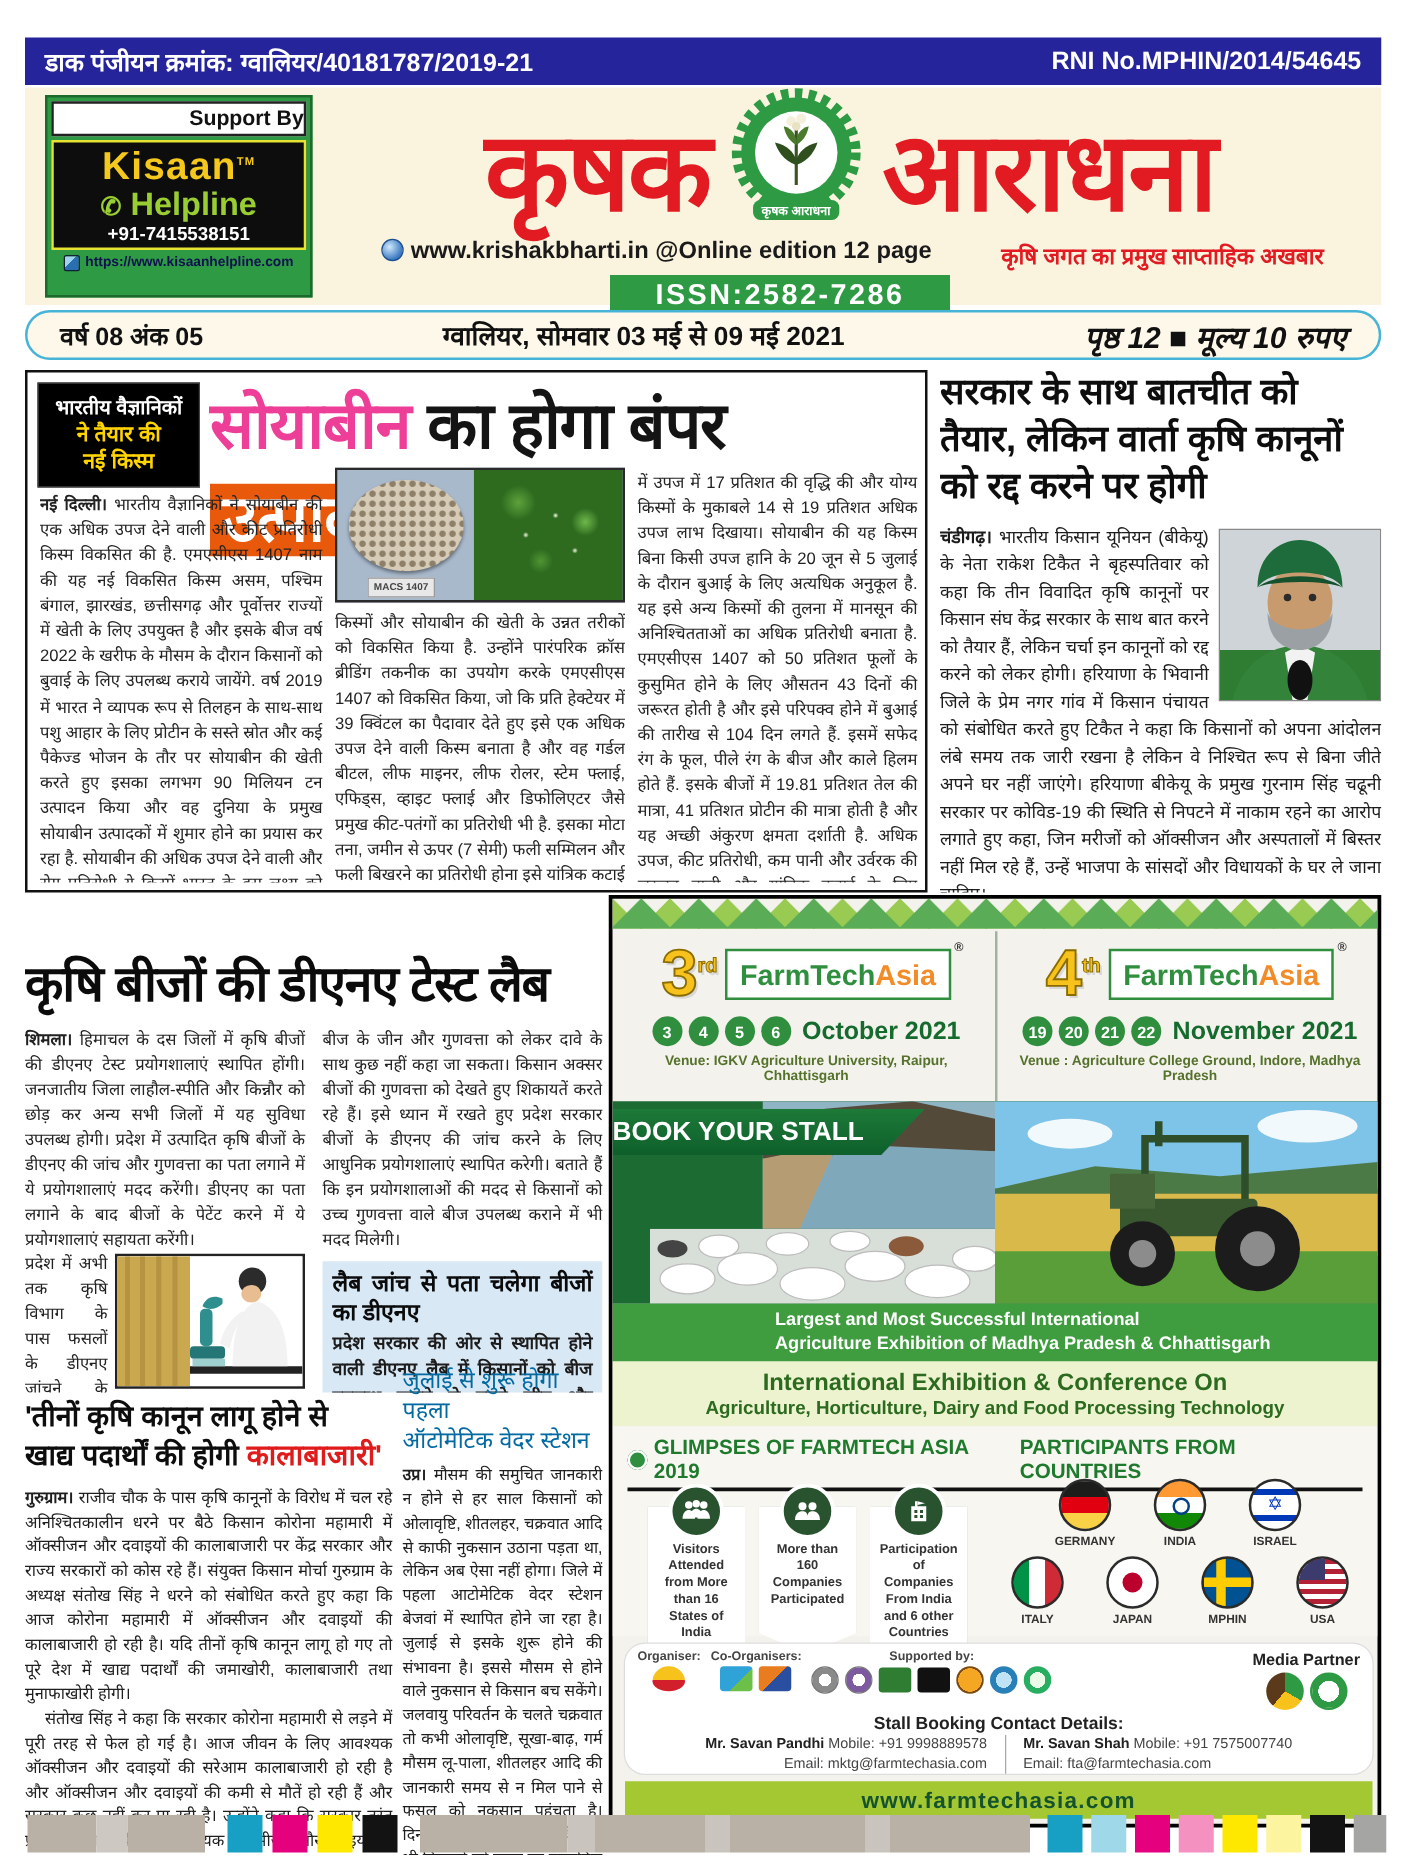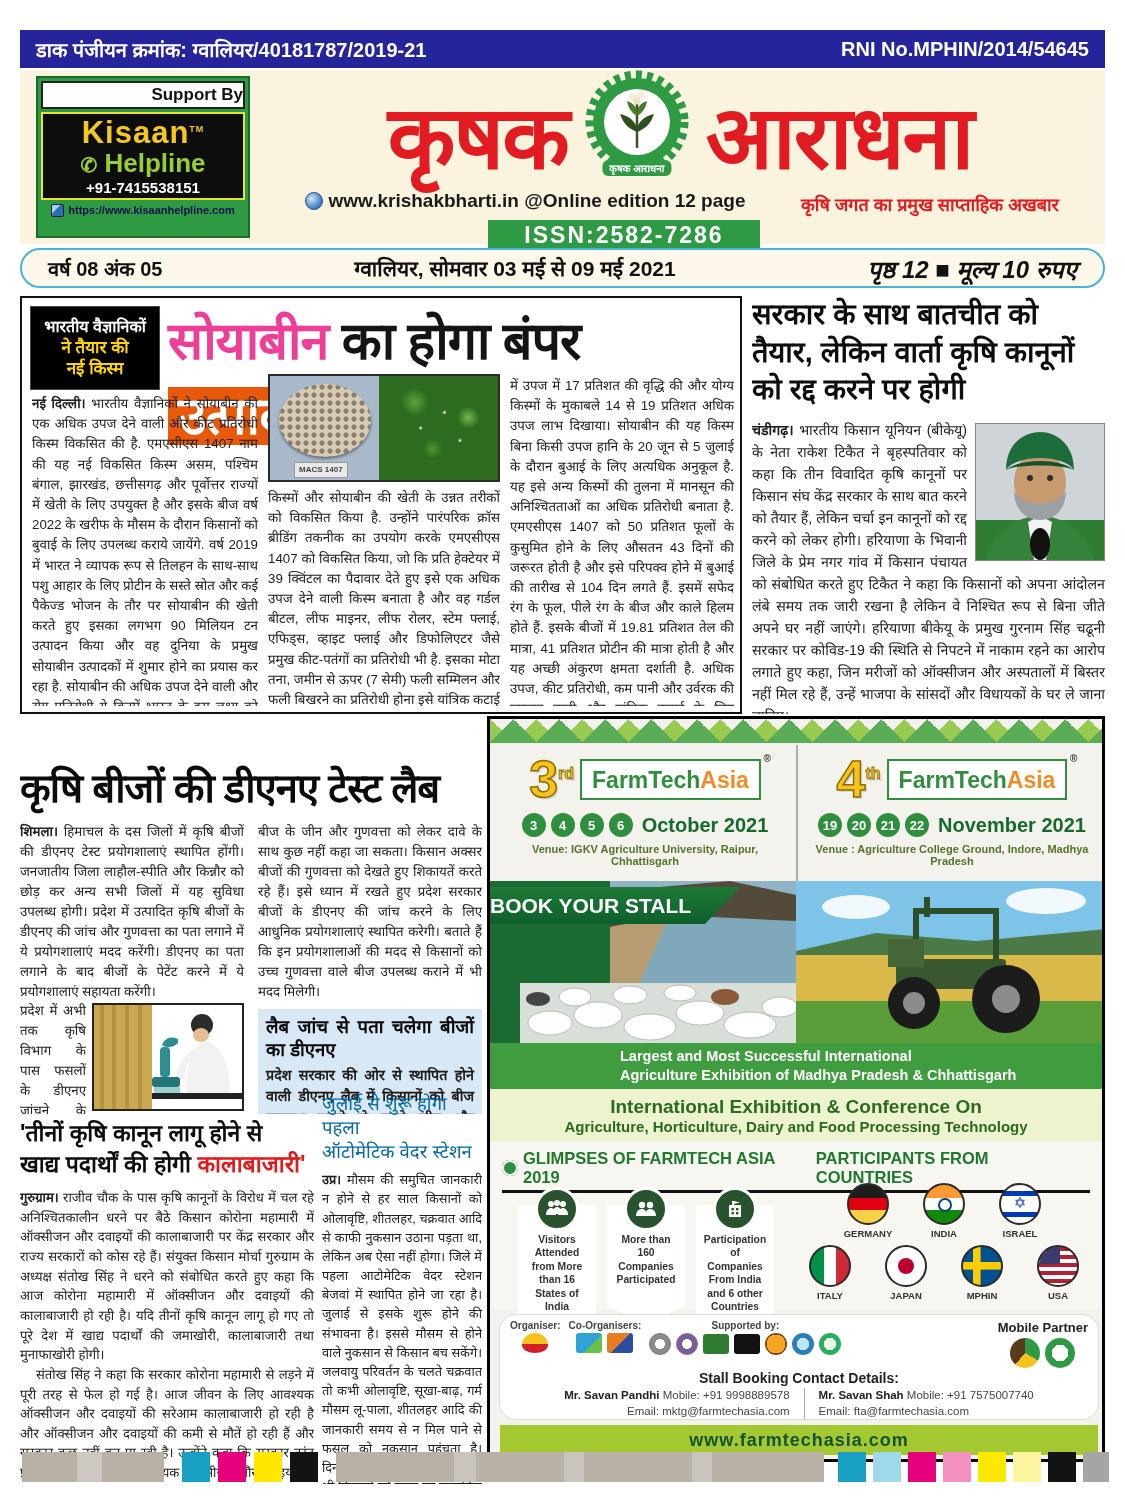--- a/index.html
+++ b/index.html
@@ -594,21 +594,21 @@
             <span class="lg round" style="background:radial-gradient(circle,#fff 35%,#8a8a8a 36%);border:1px solid #777;"></span>
             <span class="lg round" style="background:radial-gradient(circle,#fff 35%,#7d5aa0 36%);border:1px solid #777;"></span>
             <span class="lg" style="background:#2e7d32;"></span>
             <span class="lg" style="background:#111;"></span>
             <span class="lg round" style="background:radial-gradient(circle,#f5a623 60%,#7a4a12 61%);"></span>
             <span class="lg round" style="background:radial-gradient(circle,#bfe3f5 40%,#2980b9 41%);"></span>
             <span class="lg round" style="background:radial-gradient(circle,#eafbe7 40%,#27ae60 41%);"></span>
           </div>
         </div>
         <div class="lgroup" style="margin-left:auto;">
-          <div class="media-label">Mobile Partner</div>
+          <div class="media-label">Media Partner</div>
           <div class="lgs">
             <span class="lg round" style="width:30px;height:30px;background:conic-gradient(#2e9b44 0 120deg,#f6c21b 120deg 220deg,#5a3a1a 220deg);"></span>
             <span class="lg round" style="width:30px;height:30px;background:radial-gradient(circle,#fff 45%,#2e9b44 46%);border:2px solid #2e9b44;"></span>
           </div>
         </div>
       </div>
       <div class="contact-title">Stall Booking Contact Details:</div>
       <div class="contacts">
         <div class="contact">
           <span class="cname">Mr. Savan Pandhi</span> <span>Mobile: +91 9998889578</span><br>

